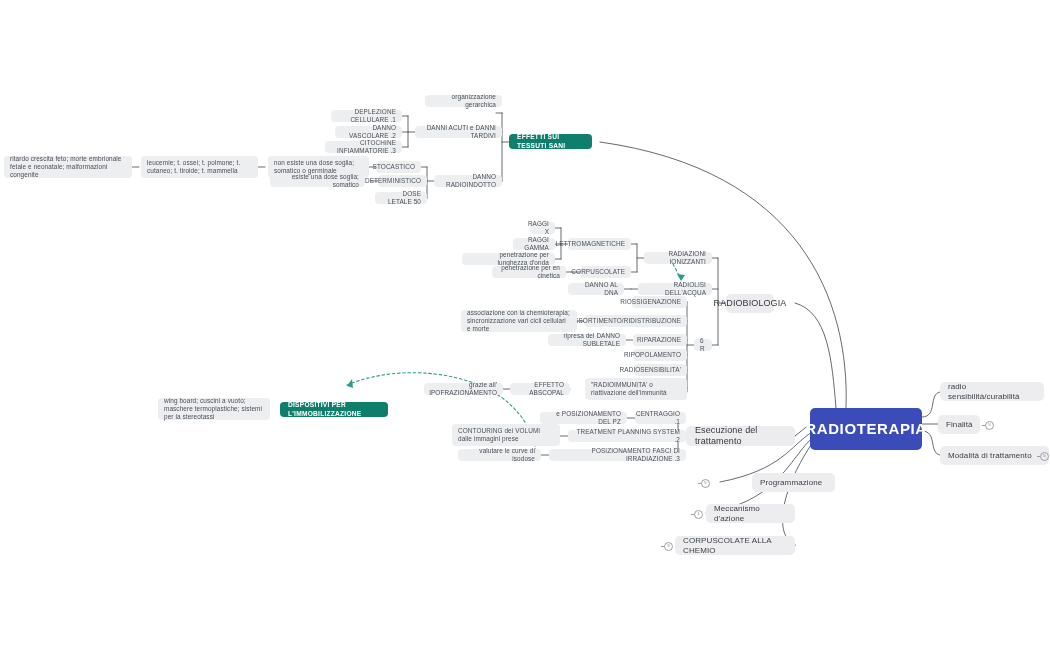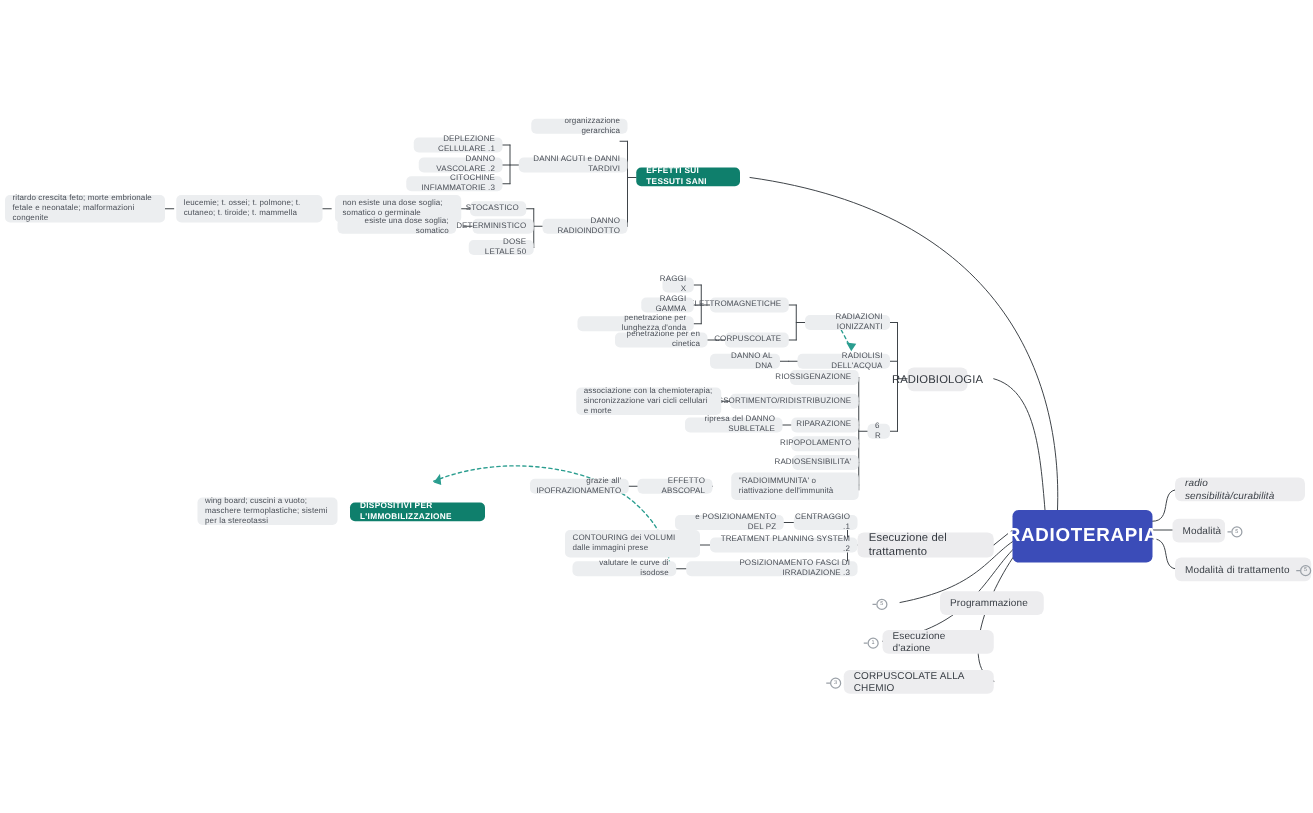--- a/index.html
+++ b/index.html
@@ -190,43 +190,43 @@
       <path d="M347,385 C400,363 470,372 505,400 C528,419 534,438 536,452"></path>
     </g>
     <g fill="#2a9d8f" stroke="none">
       <polygon points="681,281 677,274 685,275"></polygon>
       <polygon points="347,386 352,379 353,388"></polygon>
     </g>
   </svg>
 
   <div class="node n-root" style="left:810px;top:408px;width:112px;height:32px;">RADIOTERAPIA</div>
 
-  <div class="node n-side" style="left:940px;top:382px;width:104px;height:19px;font-style:italic;">radio sensibilità/curabilità</div>
-
-  <div class="node n-side" style="left:938px;top:415px;width:42px;height:19px;">Modalità</div>
+  <div class="node n-side" style="left:940px;top:382px;width:104px;height:19px;">radio sensibilità/curabilità</div>
+
+  <div class="node n-side" style="left:938px;top:415px;width:42px;height:19px;">Finalità</div>
   <div class="badge" style="left:982px;top:421px;">
     <span class="stem"></span>
     <span class="ring">5</span>
   </div>
 
   <div class="node n-side" style="left:940px;top:446px;width:109px;height:19px;">Modalità di trattamento</div>
   <div class="badge" style="left:1037px;top:452px;">
     <span class="stem"></span>
     <span class="ring">5</span>
   </div>
 
   <div class="node n-big" style="left:686px;top:426px;width:109px;height:20px;">Esecuzione del trattamento</div>
 
   <div class="node n-side" style="left:752px;top:473px;width:83px;height:19px;">Programmazione</div>
   <div class="badge flip" style="left:698px;top:479px;">
     <span class="stem"></span>
     <span class="ring">5</span>
   </div>
 
-  <div class="node n-side" style="left:706px;top:504px;width:89px;height:19px;">Esecuzione d'azione</div>
+  <div class="node n-side" style="left:706px;top:504px;width:89px;height:19px;">Meccanismo d'azione</div>
   <div class="badge flip" style="left:691px;top:510px;">
     <span class="stem"></span>
     <span class="ring">1</span>
   </div>
 
   <div class="node n-side" style="left:675px;top:536px;width:120px;height:19px;">CORPUSCOLATE ALLA CHEMIO</div>
   <div class="badge flip" style="left:661px;top:542px;">
     <span class="stem"></span>
     <span class="ring">3</span>
   </div>

